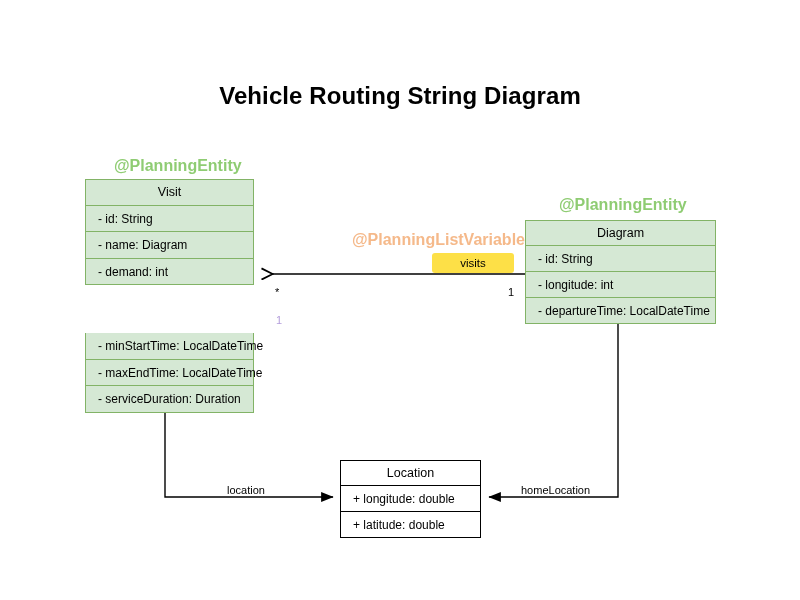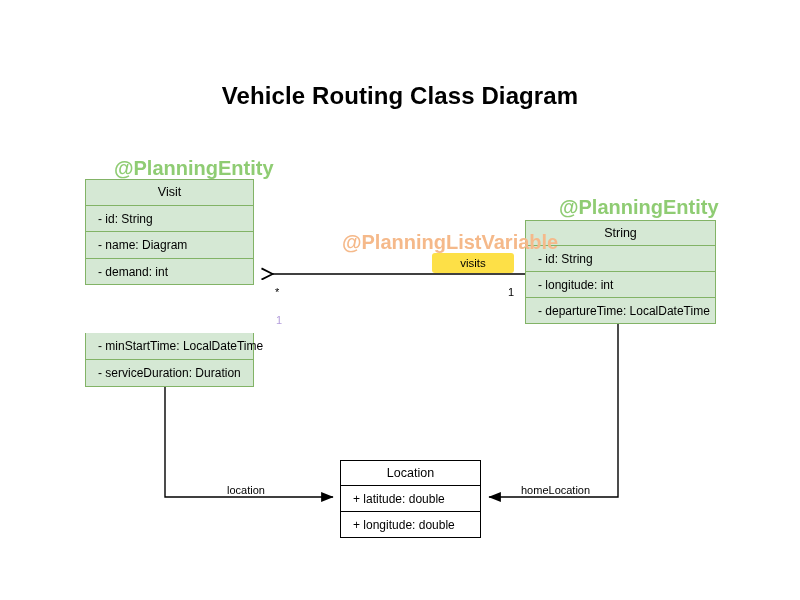--- a/index.html
+++ b/index.html
@@ -29,21 +29,21 @@
     text-align: center;
     font-size: 24px;
     font-weight: bold;
     color: #000000;
     letter-spacing: 0.1px;
   }
 
   
   .annotation {
     position: absolute;
-    font-size: 20px;
+    font-size: 16px;
     font-weight: bold;
     white-space: nowrap;
   }
   .annotation.green { color: #8fcc73; }
   .annotation.orange { color: #f5b98a; }
 
   
   .uml-class {
     position: absolute;
     box-sizing: border-box;
@@ -123,21 +123,21 @@
   }
   .multiplicity.muted {
     color: #b39ddb;
   }
 </style>
 </head>
 <body>
 
 <div id="canvas">
 
-  <div id="diagram-title">Vehicle Routing Class Diagram</div>
+  <div id="diagram-title">Vehicle Routing String Diagram</div>
 
   <svg id="edge-layer" viewBox="0 0 800 600" width="800" height="600">
     <defs>
       <marker id="arrow-open-left" markerWidth="12" markerHeight="12" refX="1.5" refY="4" orient="auto" markerUnits="strokeWidth">
         <path d="M9,0 L1,4 L9,8" fill="none" stroke="#000000" stroke-width="1.3"></path>
       </marker>
       <marker id="arrow-filled" markerWidth="10" markerHeight="10" refX="8.5" refY="3.5" orient="auto" markerUnits="strokeWidth">
         <path d="M0,0 L9,3.5 L0,7 z" fill="#000000"></path>
       </marker>
     </defs>
@@ -156,39 +156,40 @@
   </svg>
 
   <div class="annotation green" style="left:114px; top:157px;">@PlanningEntity</div>
 
   <div class="uml-class entity" style="left:85px; top:179px; width:169px;">
     <div class="uml-row header" style="height:27px;">Visit</div>
     <div class="uml-row attr" style="height:26px;">- id: String</div>
     <div class="uml-row attr" style="height:27px;">- name: Diagram</div>
     <div class="uml-row attr" style="height:26px;">- demand: int</div>
     <div class="uml-row attr" style="height:27px;margin-top:48px;">- minStartTime: LocalDateTime</div>
+    <div class="uml-row attr" style="height:26px;">- maxEndTime: LocalDateTime</div>
     <div class="uml-row attr" style="height:27px;">- serviceDuration: Duration</div>
   </div>
 
   <div class="annotation green" style="left:559px; top:196px;">@PlanningEntity</div>
 
   <div class="uml-class entity" style="left:525px; top:220px; width:191px;">
-    <div class="uml-row header" style="height:26px;">String</div>
+    <div class="uml-row header" style="height:26px;">Diagram</div>
     <div class="uml-row attr" style="height:26px;">- id: String</div>
     <div class="uml-row attr" style="height:26px;">- longitude: int</div>
     <div class="uml-row attr" style="height:26px;">- departureTime: LocalDateTime</div>
   </div>
 
   <div class="uml-class plain" style="left:340px; top:460px; width:141px;">
     <div class="uml-row header" style="height:26px;">Location</div>
+    <div class="uml-row attr" style="height:26px;">+ longitude: double</div>
     <div class="uml-row attr" style="height:26px;">+ latitude: double</div>
-    <div class="uml-row attr" style="height:26px;">+ longitude: double</div>
   </div>
 
-  <div class="annotation orange" style="left:342px; top:231px;">@PlanningListVariable</div>
+  <div class="annotation orange" style="left:352px; top:231px;">@PlanningListVariable</div>
 
   <div class="assoc-label-box" style="left:432px; top:253px; width:82px; height:20px;">visits</div>
 
   <div class="multiplicity" style="left:275px; top:286px;">*</div>
 
   <div class="multiplicity" style="left:508px; top:286px;">1</div>
 
   <div class="multiplicity muted" style="left:276px; top:314px;">1</div>
 
   <div class="edge-label" style="left:224px; top:484px;">location</div>

